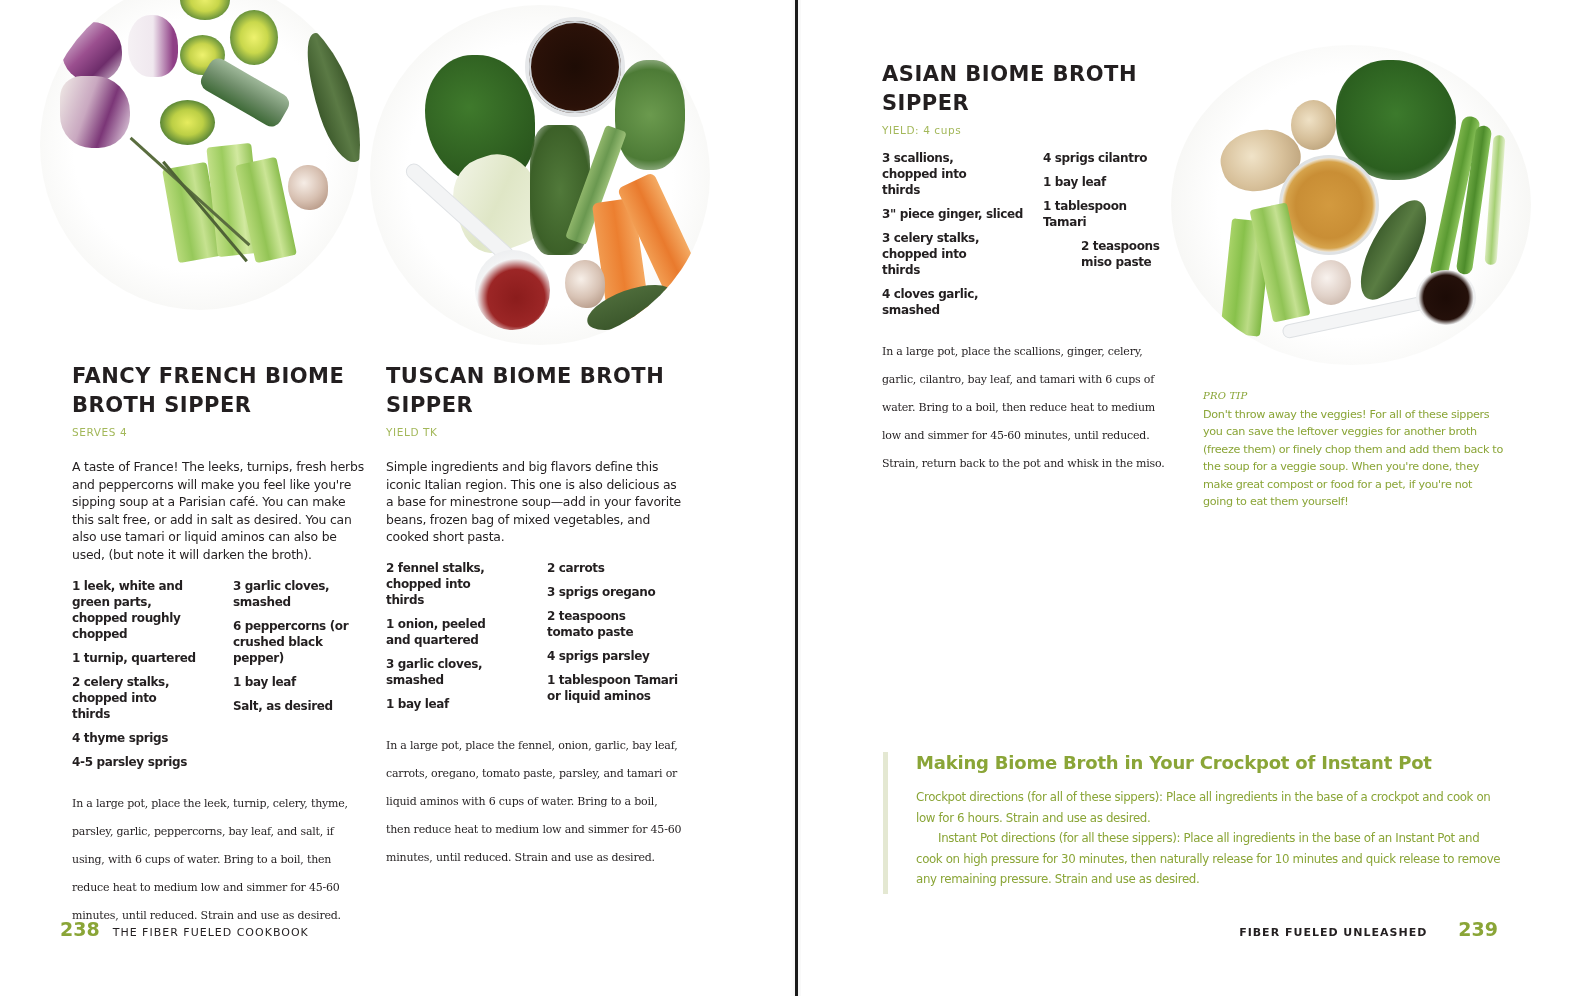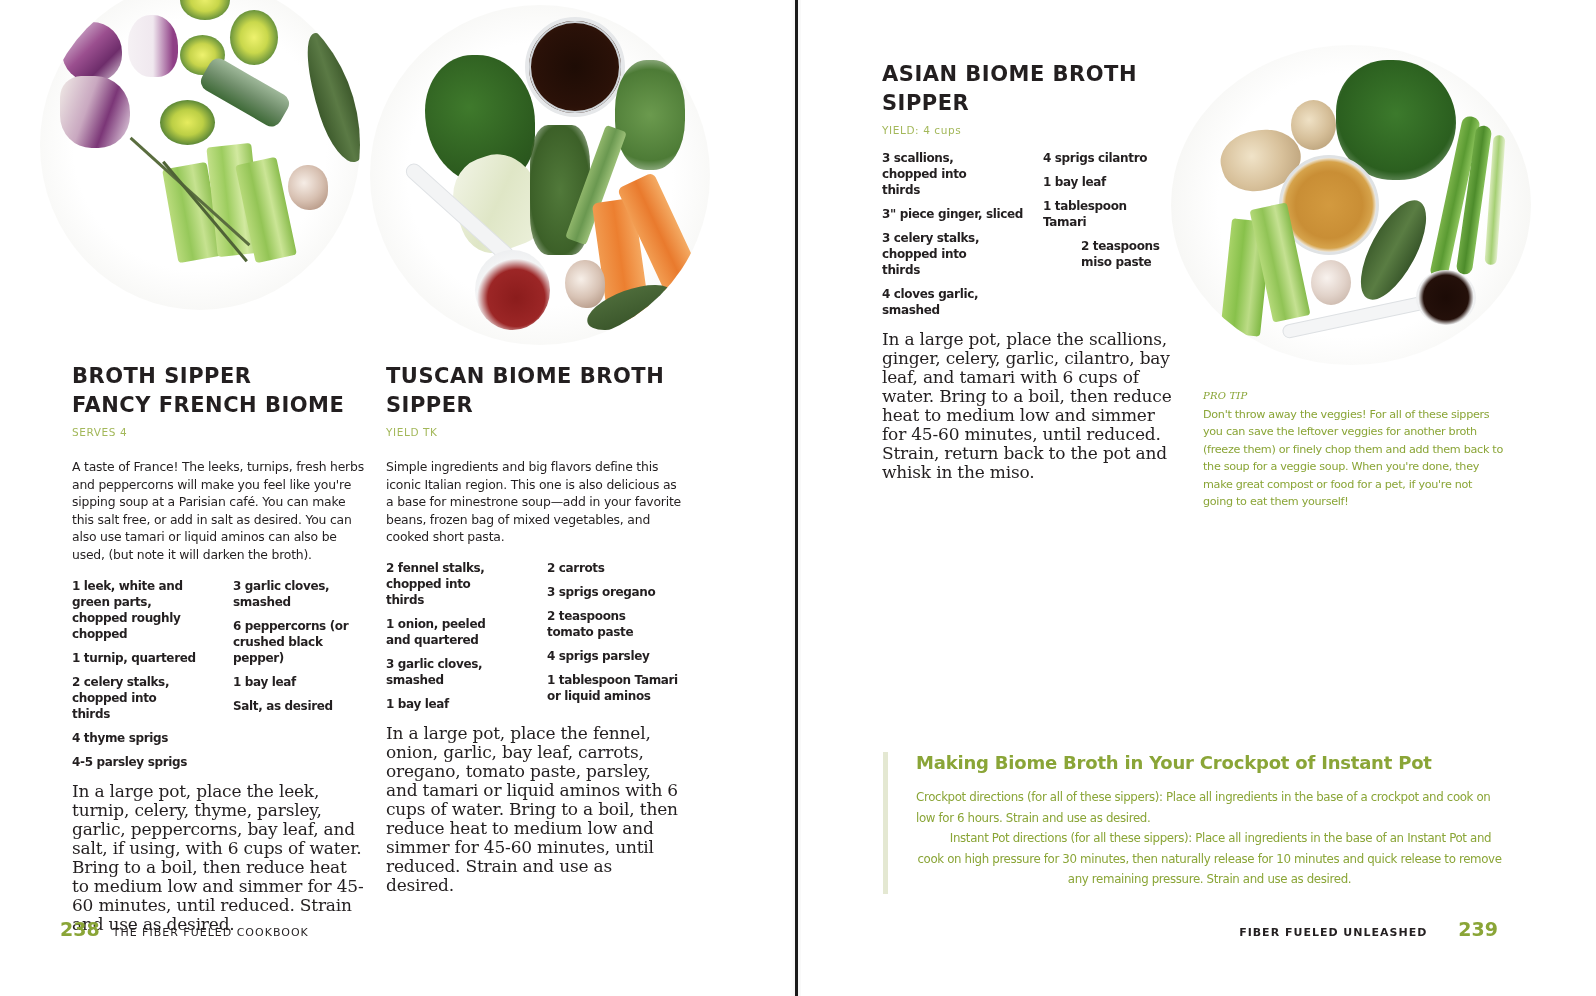--- a/index.html
+++ b/index.html
@@ -24,35 +24,35 @@
   .title { font-family: "DejaVu Sans", sans-serif; font-weight: bold; font-size: 21px; line-height: 29px;
      letter-spacing: 0.5px; color: #231f20; text-transform: uppercase; }
   .yield { font-family: "DejaVu Sans", sans-serif; font-size: 10.5px; color: #a3b85a; letter-spacing: 0.6px;
      margin-top: 6px; text-transform: none; }
   .intro { font-family: "DejaVu Sans", sans-serif; font-size: 12.4px; line-height: 17.6px; color: #231f20;
      margin-top: 20px; letter-spacing: -0.2px; }
   .ingredients { display: flex; margin-top: 14px; }
   .ing-col { flex: 0 0 auto; }
   .ing-col li { list-style: none; font-family: "DejaVu Sans", sans-serif; font-size: 12px; line-height: 16px;
      letter-spacing: -0.35px; font-weight: 600; color: #231f20; margin-bottom: 8px; }
-  .method { font-family: "DejaVu Serif", serif; font-size: 17px; line-height: 19px; color: #231f20;
-     margin-top: 4px; letter-spacing: -0.2px; }
+  .method { font-family: "DejaVu Serif", serif; font-size: 11px; line-height: 28px; color: #231f20;
+     margin-top: 12px; letter-spacing: -0.2px; }
 
   
   .protip { position: absolute; left: 402px; top: 390px; width: 300px; }
   .protip-title { font-family: "DejaVu Serif", serif; font-style: italic; font-size: 10px; color: #8aa537; letter-spacing: 0.2px; }
   .protip-body { font-family: "DejaVu Sans", sans-serif; font-size: 11.2px; line-height: 17.4px; color: #8aa537; margin-top: 5px; letter-spacing: -0.3px; }
 
   
   .sidebar { position: absolute; left: 82px; top: 752px; width: 620px; padding-left: 33px; }
   .sidebar-bar { position: absolute; left: 0; top: 0; width: 5px; height: 142px; background: #e4e8d2; }
   .sidebar-title { font-family: "DejaVu Sans", sans-serif; font-weight: bold; font-size: 18px; color: #8aa537; letter-spacing: -0.2px; margin-top: 0px; }
   .sidebar-p { font-family: "DejaVu Sans", sans-serif; font-size: 11.8px; line-height: 20.5px; color: #8aa537; letter-spacing: -0.35px; }
   .sidebar-p.first { margin-top: 14px; }
-  .sidebar-p.indent { text-indent: 22px; text-align: center; }
+  .sidebar-p.indent { text-indent: 22px; }
 
   
   .folio { position: absolute; top: 918px; display: flex; align-items: baseline; }
   .folio-num { font-family: "DejaVu Sans", sans-serif; font-weight: bold; font-size: 19px; color: #8aa537; }
   .folio-text { font-family: "DejaVu Sans", sans-serif; font-size: 11px; letter-spacing: 1px; color: #231f20; }
   .folio-left { left: 60px; text-align: right; }
   .folio-left .folio-text { margin-left: 13px; }
   .folio-right { right: 98px; }
   .folio-right .folio-text { margin-right: 31px; font-weight: bold; }
 </style>
@@ -97,22 +97,22 @@
       <div class="shape" style="left:230px;top:195px;width:42px;height:120px;transform:rotate(-8deg);background:linear-gradient(90deg,#f19a4f,#ec7f30,#f5a860);border-radius:6px;"></div>
       <div class="shape" style="left:270px;top:170px;width:40px;height:118px;transform:rotate(-25deg);background:linear-gradient(90deg,#f29d52,#e97a2d,#f4ab64);border-radius:6px;"></div>
       <div class="shape" style="left:20px;top:200px;width:140px;height:16px;transform:rotate(42deg);background:#f3f4f5;border:1px solid #dfe2e5;border-radius:8px;"></div>
       <div class="shape" style="left:105px;top:245px;width:75px;height:80px;border-radius:50%;background:radial-gradient(circle at 55% 60%,#8b1c1c 0%,#9c2626 45%,#f3f4f5 62%,#e5e7ea 100%);"></div>
       <div class="shape" style="left:195px;top:255px;width:40px;height:48px;border-radius:50% 50% 45% 55%;background:radial-gradient(circle at 40% 40%,#f7efe8,#d8c3b5,#a88a76);"></div>
       <div class="shape" style="left:215px;top:285px;width:90px;height:35px;transform:rotate(-20deg);border-radius:50%;background:linear-gradient(180deg,#4d6b3a,#39552a);"></div>
     </div>
 
     <div class="recipe" style="left:72px; top:362px; width:295px;">
       <div class="title">
+        <div>FANCY FRENCH BIOME</div>
         <div>BROTH SIPPER</div>
-        <div>FANCY FRENCH BIOME</div>
       </div>
       <div class="yield">SERVES 4</div>
       <div class="intro">A taste of France! The leeks, turnips, fresh herbs and peppercorns will make you feel like you're sipping soup at a Parisian café. You can make this salt free, or add in salt as desired. You can also use tamari or liquid aminos can also be used, (but note it will darken the broth).</div>
       <div class="ingredients">
         <ul class="ing-col" style="width:161px;">
           <li style="width:138px;">1 leek, white and green parts, chopped roughly chopped</li>
           <li>1 turnip, quartered</li>
           <li style="width:120px;">2 celery stalks, chopped into thirds</li>
           <li>4 thyme sprigs</li>
           <li>4-5 parsley sprigs</li>

